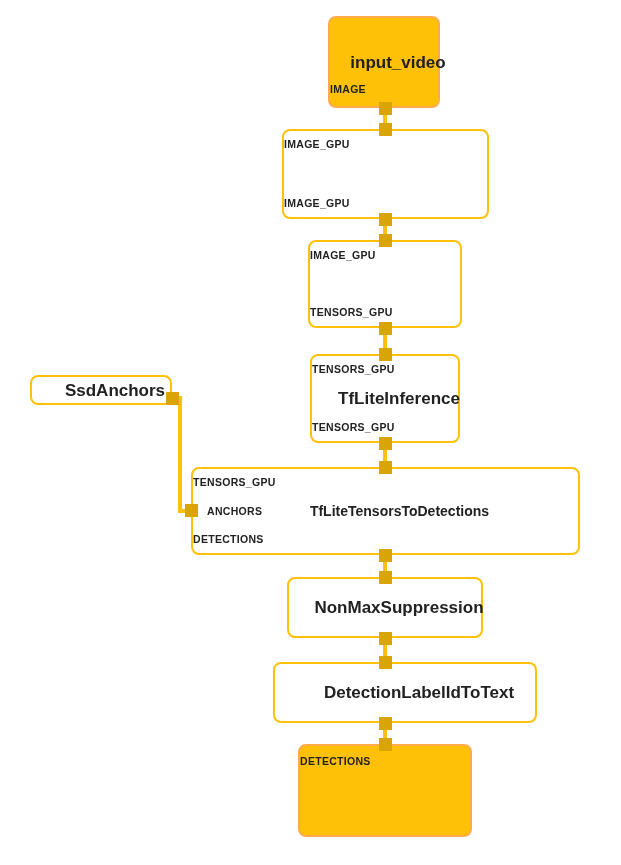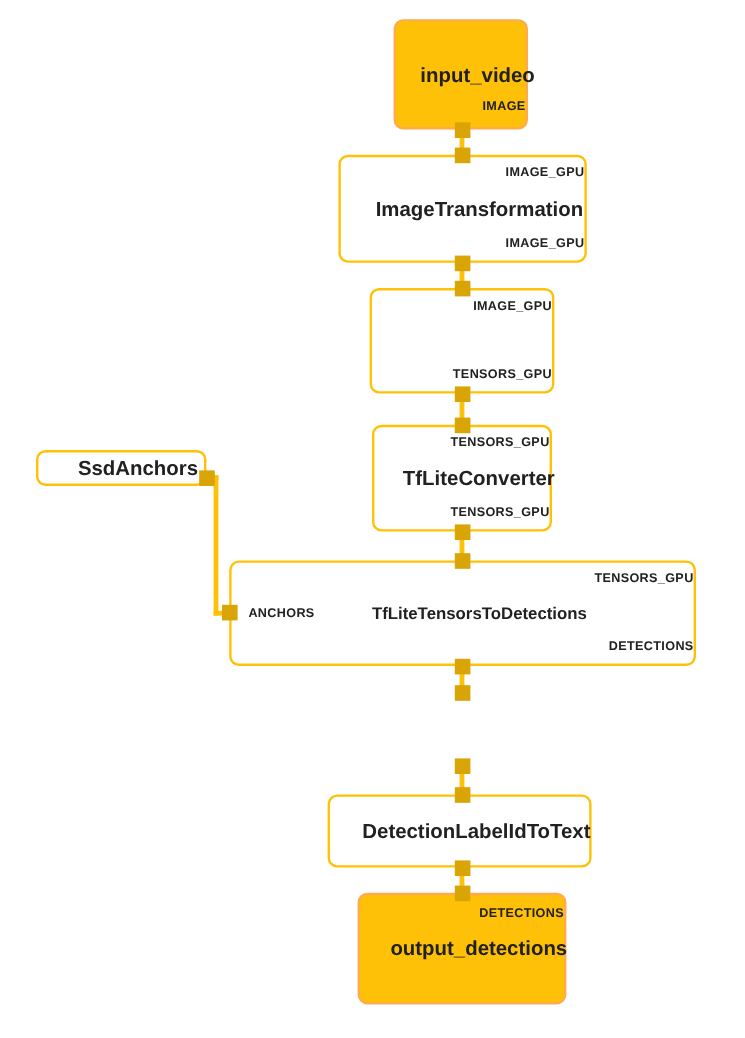--- a/index.html
+++ b/index.html
@@ -13,21 +13,21 @@
     border:2px solid var(--accent,#FFC107); border-radius:8px;
     display:flex; align-items:center; justify-content:center;
     z-index:2; cursor:pointer;padding-left:28px;
   }
   .node.io { background:var(--io-fill,#FFC107); border-color:var(--io-border,#FFAB4C); }
   .node-title {
     font-size:17px; font-weight:bold; color:var(--text,#212121);
     white-space:nowrap; line-height:1;
   }
   .port-label {
-    position:absolute; left:0; right:0; text-align:right;
+    position:absolute; left:0; right:0; text-align:left;
     font-size:10.5px; font-weight:bold; letter-spacing:0.3px;
     color:var(--text,#212121); line-height:1;
   }
   .port-label.top { top:8px; }
   .port-label.bottom { bottom:9px; }
   .port-label.bottom-io { bottom:12px; }
   .port-label.top-io { top:10px; }
   .port-label.left { left:14px; right:auto; top:50%; transform:translateY(-50%); }
   .edge { position:absolute; background:var(--accent,#FFC107); z-index:1; }
   .port {
@@ -52,54 +52,55 @@
   <div class="edge" style="left:178px;top:396px;width:4px;height:117px"></div>
   <div class="edge" style="left:178px;top:509px;width:13px;height:4px"></div>
 
   <div class="node io" style="left:328px;top:16px;width:112px;height:92px">
     <div class="node-title">input_video</div>
     <div class="port-label bottom-io">IMAGE</div>
   </div>
 
   <div class="node" style="left:282px;top:129px;width:207px;height:90px">
     <div class="port-label top">IMAGE_GPU</div>
-    <div class="node-title">ImageTransformation</div>
     <div class="port-label bottom">IMAGE_GPU</div>
   </div>
 
   <div class="node" style="left:308px;top:240px;width:154px;height:88px">
     <div class="port-label top">IMAGE_GPU</div>
     <div class="port-label bottom">TENSORS_GPU</div>
   </div>
 
   <div class="node" style="left:310px;top:354px;width:150px;height:89px">
     <div class="port-label top">TENSORS_GPU</div>
-    <div class="node-title">TfLiteConverter</div>
+    <div class="node-title">TfLiteInference</div>
     <div class="port-label bottom">TENSORS_GPU</div>
   </div>
 
   <div class="node" style="left:30px;top:375px;width:142px;height:30px">
     <div class="node-title">SsdAnchors</div>
   </div>
 
   <div class="node" style="left:191px;top:467px;width:389px;height:88px">
     <div class="port-label top">TENSORS_GPU</div>
     <div class="port-label left">ANCHORS</div>
     <div class="node-title" style="font-size:14px">TfLiteTensorsToDetections</div>
     <div class="port-label bottom">DETECTIONS</div>
   </div>
 
+  <div class="node" style="left:287px;top:577px;width:196px;height:61px">
+    <div class="node-title">NonMaxSuppression</div>
+  </div>
 
-  <div class="node" style="left:273px;top:662px;width:220px;height:61px">
+  <div class="node" style="left:273px;top:662px;width:264px;height:61px">
     <div class="node-title">DetectionLabelIdToText</div>
   </div>
 
   <div class="node io" style="left:298px;top:744px;width:174px;height:93px">
     <div class="port-label top-io">DETECTIONS</div>
-    <div class="node-title">output_detections</div>
   </div>
 
   <div class="port" style="left:379px;top:102px"></div>
   <div class="port" style="left:379px;top:123px"></div>
   <div class="port" style="left:379px;top:213px"></div>
   <div class="port" style="left:379px;top:234px"></div>
   <div class="port" style="left:379px;top:322px"></div>
   <div class="port" style="left:379px;top:348px"></div>
   <div class="port" style="left:379px;top:437px"></div>
   <div class="port" style="left:379px;top:461px"></div>

